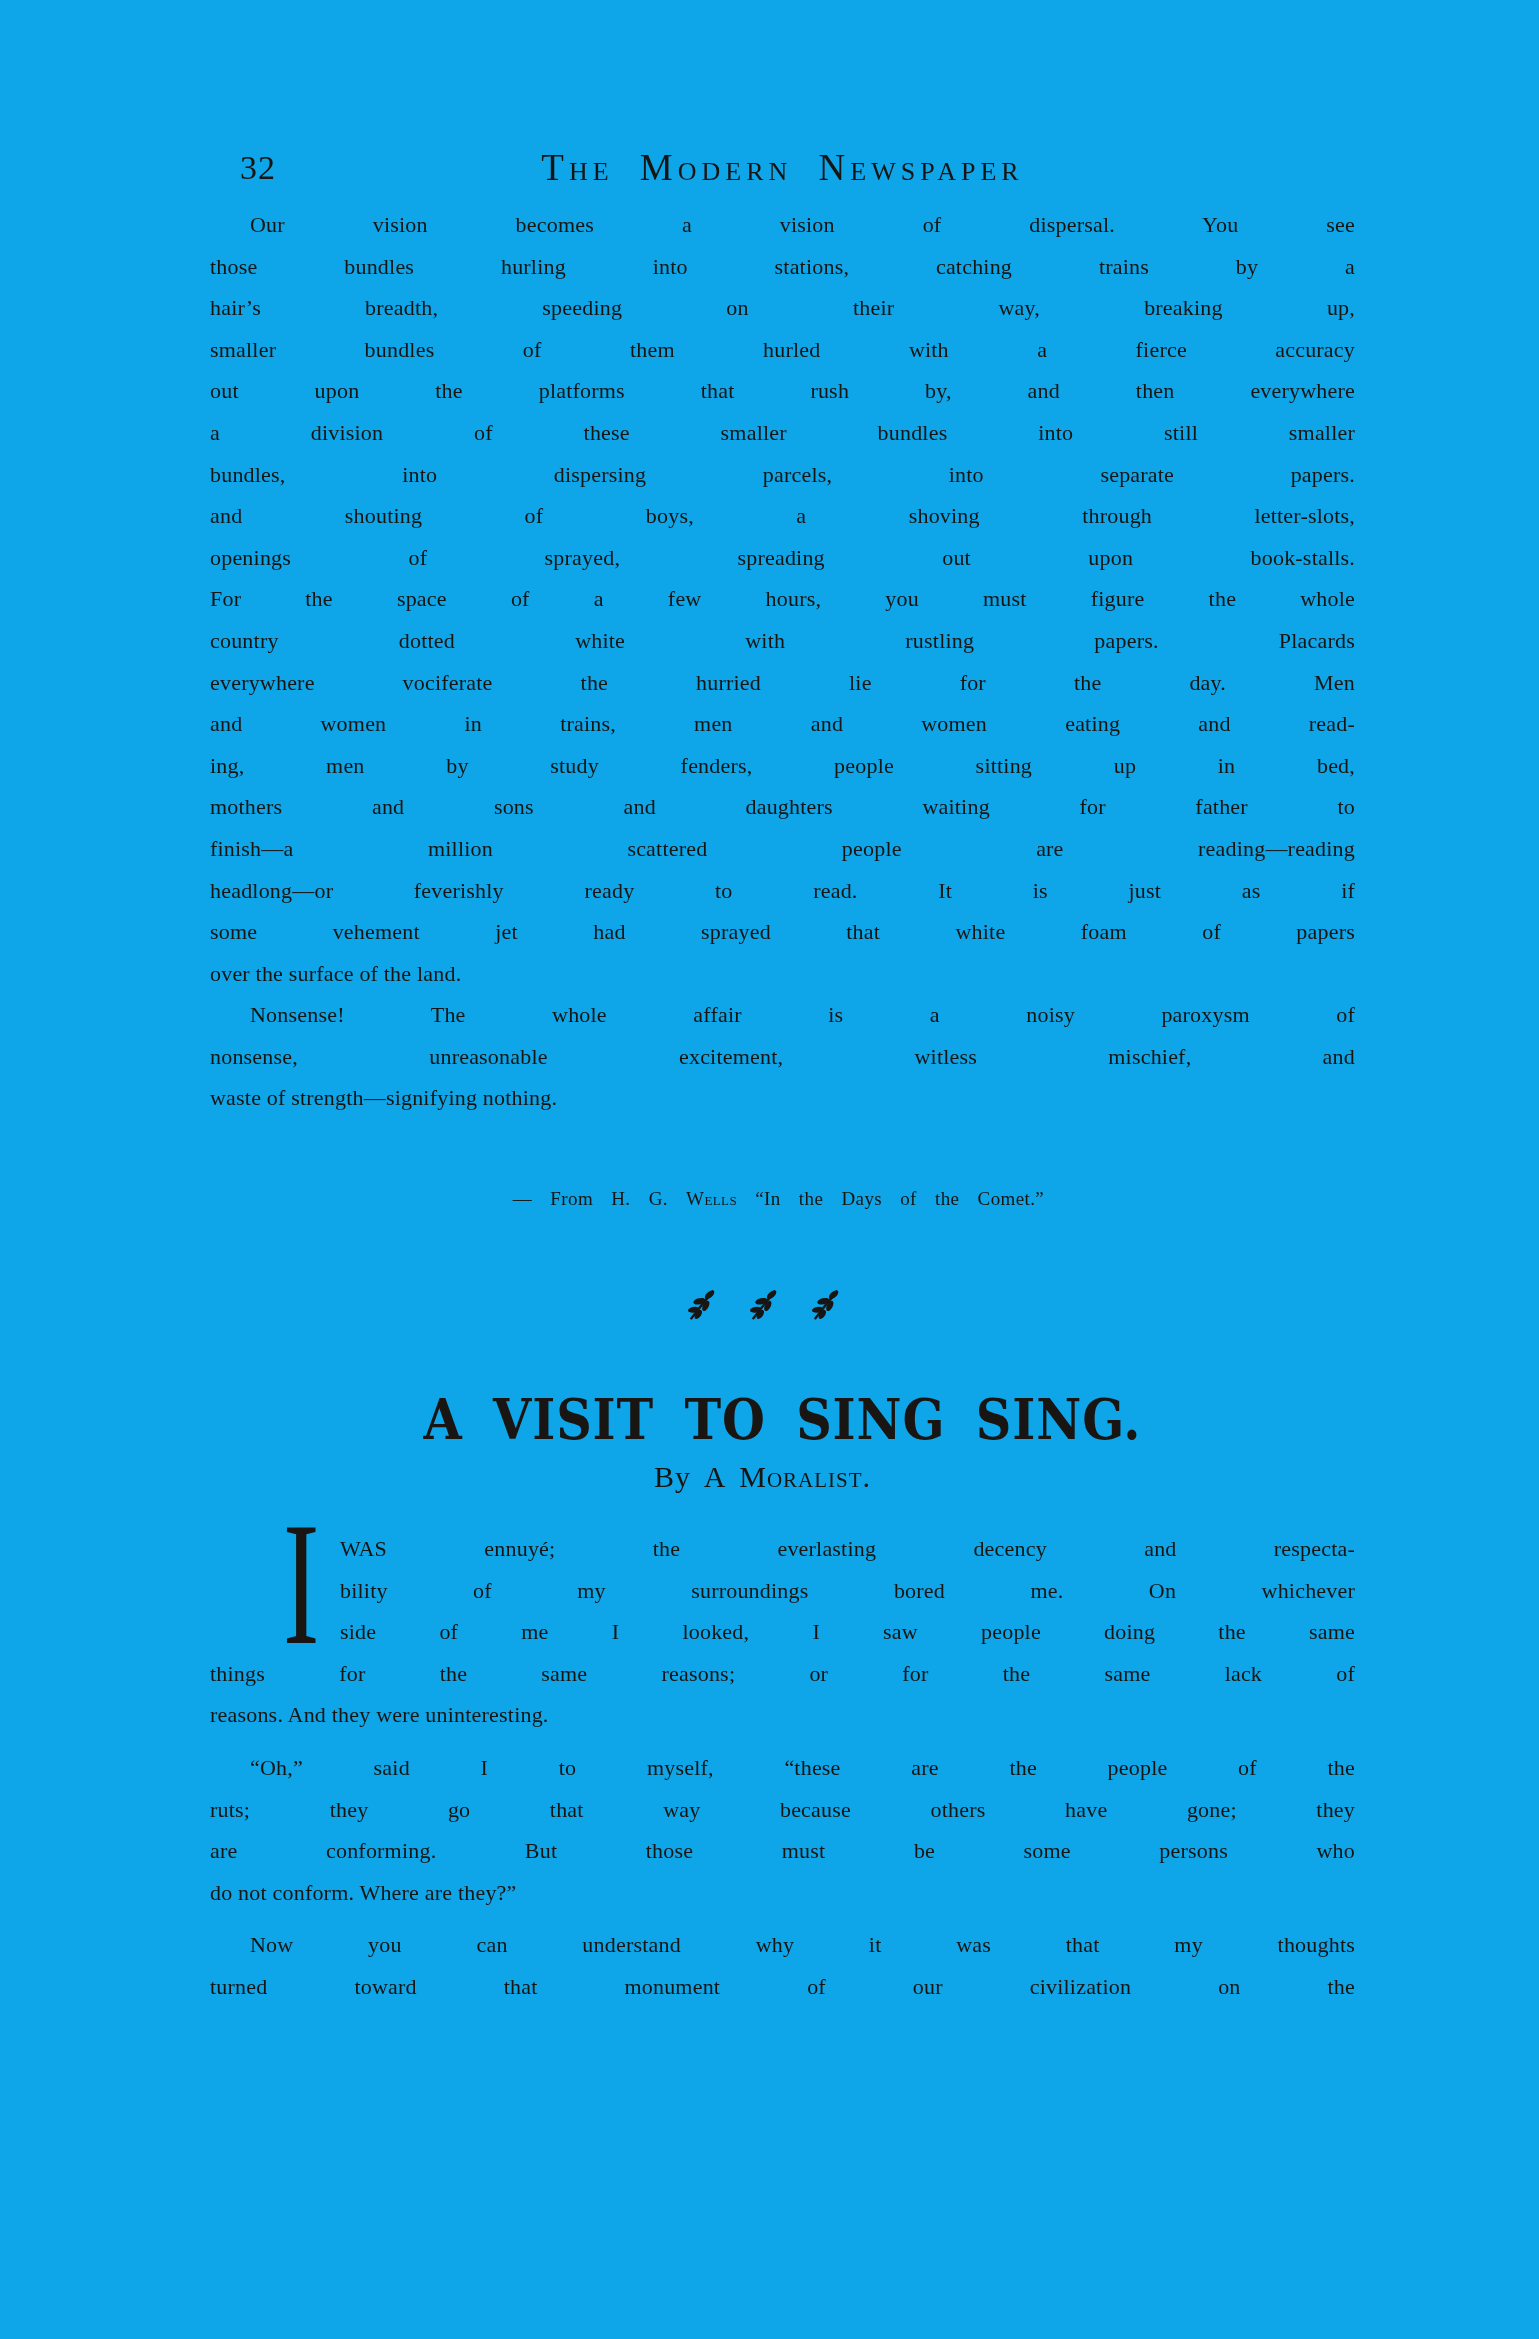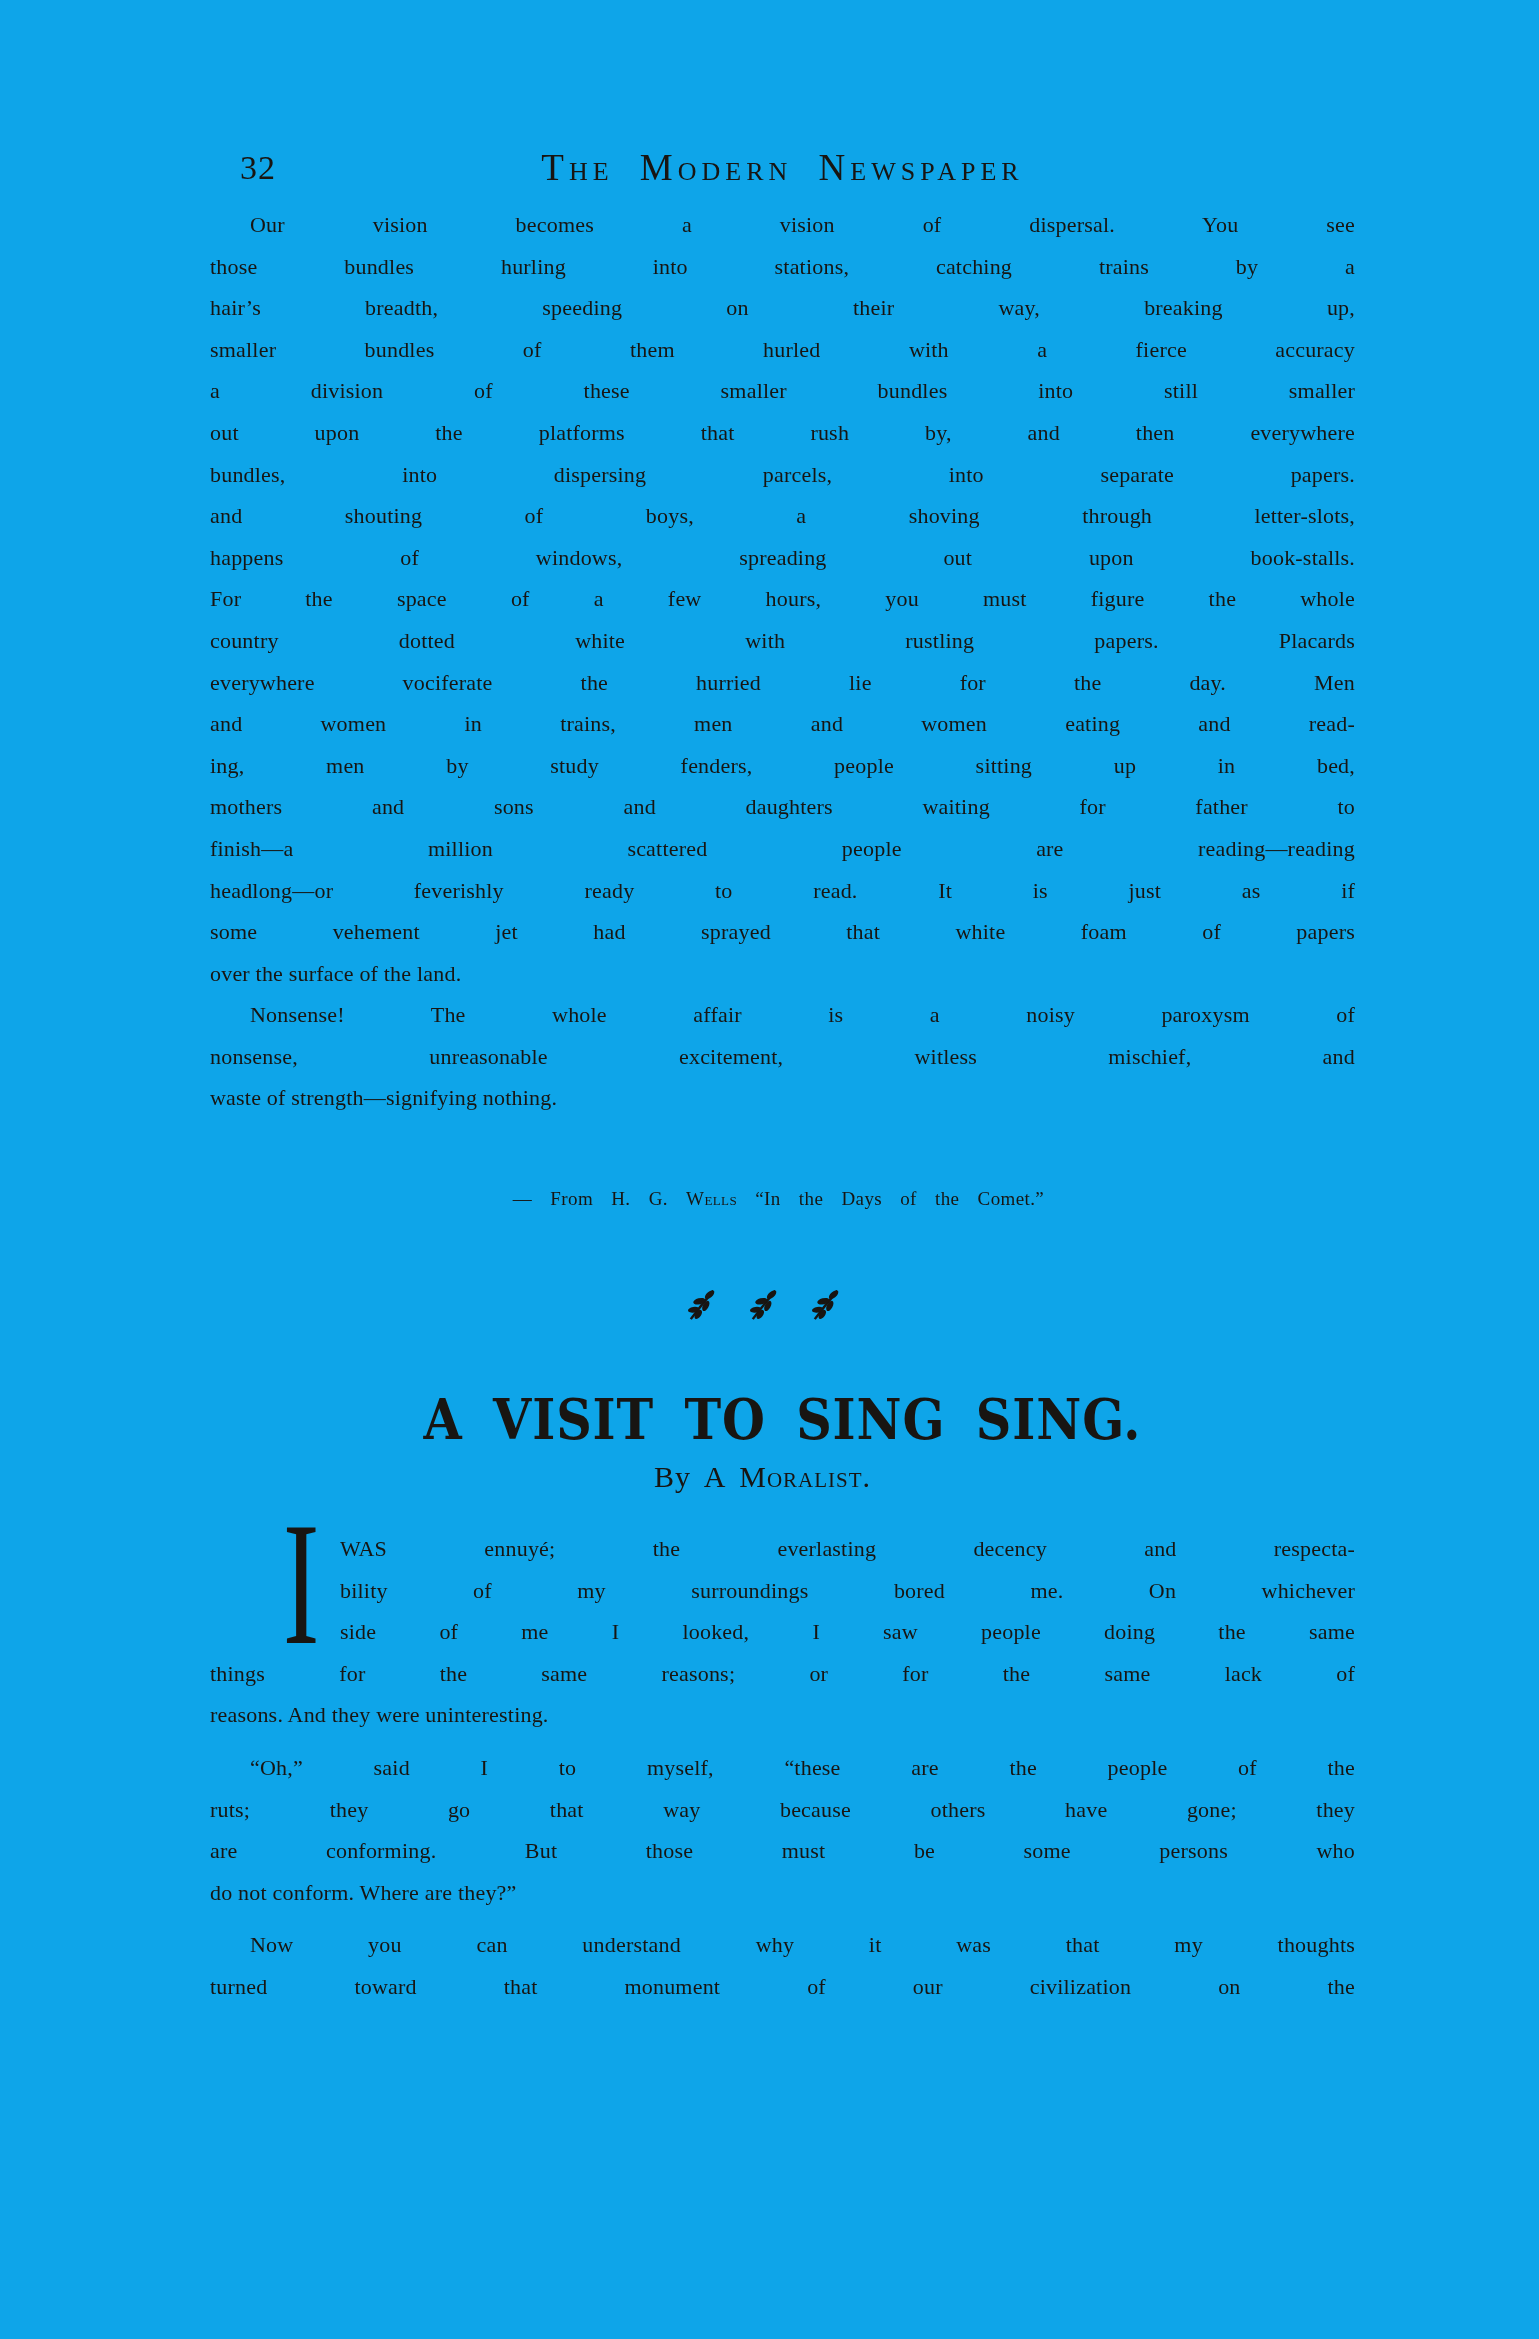--- a/index.html
+++ b/index.html
@@ -91,25 +91,25 @@
   <header class="running-head">
     <span class="pagenum">32</span>
     <span class="runtitle">The Modern Newspaper</span>
   </header>
 
   <section class="textblock excerpt">
     <div class="jline indent">Our vision becomes a vision of dispersal. You see</div>
     <div class="jline">those bundles hurling into stations, catching trains by a</div>
     <div class="jline">hair’s breadth, speeding on their way, breaking up,</div>
     <div class="jline">smaller bundles of them hurled with a fierce accuracy</div>
+    <div class="jline">out upon the platforms that rush by, and then everywhere</div>
     <div class="jline">a division of these smaller bundles into still smaller</div>
-    <div class="jline">out upon the platforms that rush by, and then everywhere</div>
     <div class="jline">bundles, into dispersing parcels, into separate papers.</div>
     <div class="jline">and shouting of boys, a shoving through letter-slots,</div>
-    <div class="jline">happens of windows, spreading out upon book-stalls.</div>
+    <div class="jline">openings of sprayed, spreading out upon book-stalls.</div>
     <div class="jline">For the space of a few hours, you must figure the whole</div>
     <div class="jline">country dotted white with rustling papers. Placards</div>
     <div class="jline">everywhere vociferate the hurried lie for the day. Men</div>
     <div class="jline">and women in trains, men and women eating and read-</div>
     <div class="jline">ing, men by study fenders, people sitting up in bed,</div>
     <div class="jline">mothers and sons and daughters waiting for father to</div>
     <div class="jline">finish—a million scattered people are reading—reading</div>
     <div class="jline">headlong—or feverishly ready to read. It is just as if</div>
     <div class="jline">some vehement jet had sprayed that white foam of papers</div>
     <div class="plain">over the surface of the land.</div>

